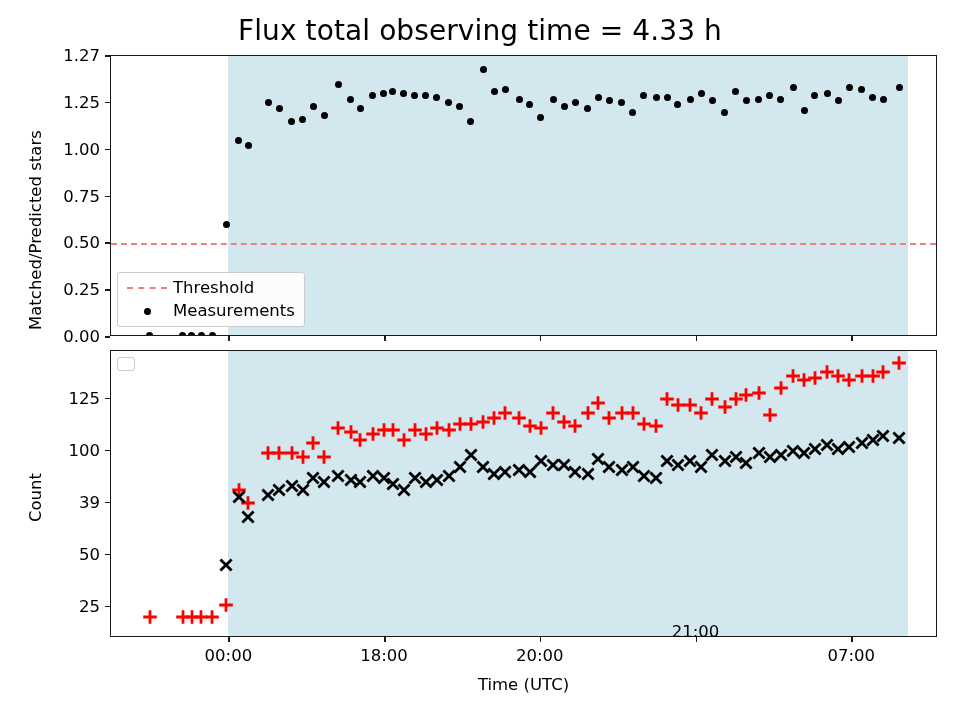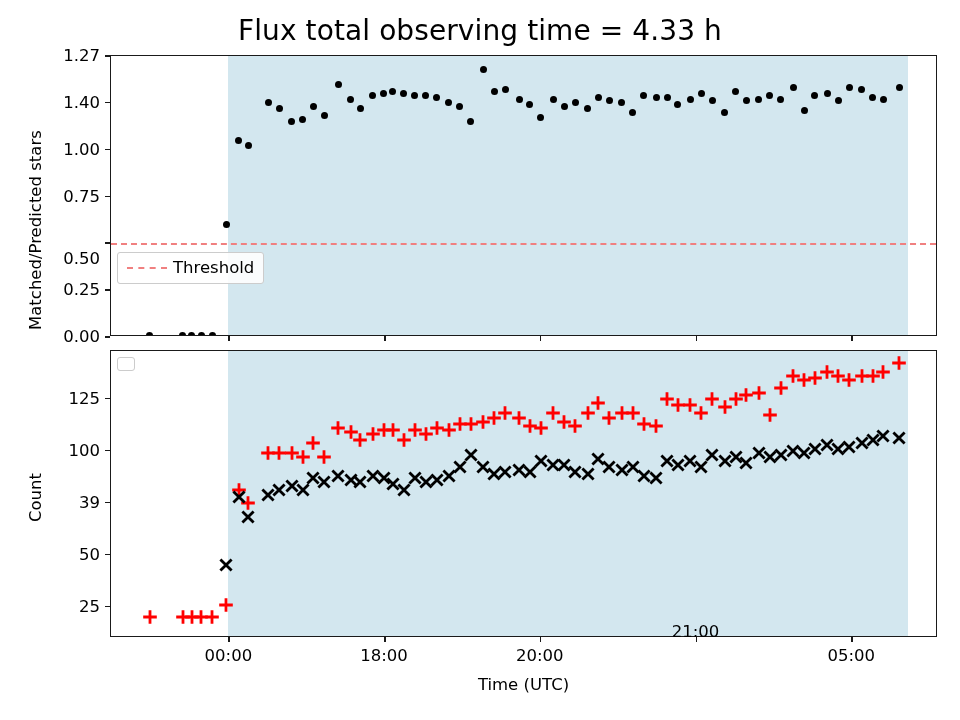--- a/index.html
+++ b/index.html
@@ -139,45 +139,51 @@
       <div class="pt" style="left: 761.588px; top: 41.2133px; background: rgb(0, 0, 0);"></div>
       <div class="pt" style="left: 772.49px; top: 43.0867px; background: rgb(0, 0, 0);"></div>
       <div class="pt" style="left: 788.064px; top: 31.8467px; background: rgb(0, 0, 0);"></div>
     </div>
   <div id="top-yticks">
       <div class="tick-v" style="left: 105px; top: 336px;"></div>
       <div class="ylab" style="left: 0px; width: 100px; top: 336px;">0.00</div>
       <div class="tick-v" style="left: 105px; top: 289.167px;"></div>
       <div class="ylab" style="left: 0px; width: 100px; top: 289.167px;">0.25</div>
       <div class="tick-v" style="left: 105px; top: 242.333px;"></div>
-      <div class="ylab" style="left: 0px; width: 100px; top: 242.333px; margin-top: 16px;">0.50</div>
+      <div class="ylab" style="left: 0px; width: 100px; top: 242.333px;">0.50</div>
       <div class="tick-v" style="left: 105px; top: 195.5px;"></div>
       <div class="ylab" style="left: 0px; width: 100px; top: 195.5px;">0.75</div>
       <div class="tick-v" style="left: 105px; top: 148.667px;"></div>
       <div class="ylab" style="left: 0px; width: 100px; top: 148.667px;">1.00</div>
       <div class="tick-v" style="left: 105px; top: 101.833px;"></div>
-      <div class="ylab" style="left: 0px; width: 100px; top: 101.833px;">1.40</div>
+      <div class="ylab" style="left: 0px; width: 100px; top: 101.833px;">1.25</div>
       <div class="tick-v" style="left: 105px; top: 55px;"></div>
       <div class="ylab" style="left: 0px; width: 100px; top: 55px;">1.27</div>
     </div>
   <div id="top-xticks">
       <div class="tick-h" style="left: 228.365px; top: 336px;"></div>
       <div class="tick-h" style="left: 384.109px; top: 336px;"></div>
       <div class="tick-h" style="left: 539.853px; top: 336px;"></div>
       <div class="tick-h" style="left: 695.597px; top: 336px;"></div>
       <div class="tick-h" style="left: 851.341px; top: 336px;"></div>
     </div>
   <div class="axis-title vert" id="top-ylabel" style="left: 26px; top: 330px;">Matched/Predicted stars</div>
 
-  <div class="legend" id="legend-top" style="left: 117px; top: 252px;">
+  <div class="legend" id="legend-top" style="left: 117px; top: 272px;">
     <div class="legend-row">
       <span class="legend-key">
           <span class="dash"></span>
         </span>
       <span class="legend-label">Threshold</span>
+    </div>
+    <div class="legend-row">
+      <span class="legend-key">
+          <span class="dot"></span>
+        </span>
+      <span class="legend-label">Measurements</span>
     </div>
   </div>
 
   <div class="axes" id="axes-bottom">
       <div class="shade" style="left: 116.808px; width: 680.601px; background: rgb(211, 231, 239);"></div>
       <div class="mk" style="left: 38.936px; top: 266.203px;">
         <svg width="18" height="18" viewBox="0 0 18 18">
           <path d="M9 2.2V15.8M2.2 9H15.8" stroke="#ff0000" stroke-width="2.8"></path>
         </svg>
       </div>
@@ -807,21 +813,21 @@
   <div id="bot-xticks">
       <div class="tick-h" style="left: 228.365px; top: 637px;"></div>
       <div class="xlab" style="left: 228.365px; top: 646px;">00:00</div>
       <div class="tick-h" style="left: 384.109px; top: 637px;"></div>
       <div class="xlab" style="left: 384.109px; top: 646px;">18:00</div>
       <div class="tick-h" style="left: 539.853px; top: 637px;"></div>
       <div class="xlab" style="left: 539.853px; top: 646px;">20:00</div>
       <div class="tick-h" style="left: 695.597px; top: 637px;"></div>
       <div class="xlab" style="left: 695.597px; top: 622px; text-align: right;">21:00</div>
       <div class="tick-h" style="left: 851.341px; top: 637px;"></div>
-      <div class="xlab" style="left: 851.341px; top: 646px;">05:00</div>
+      <div class="xlab" style="left: 851.341px; top: 646px;">07:00</div>
     </div>
   <div class="axis-title vert" id="bot-ylabel" style="left: 26px; top: 521.5px;">Count</div>
   <div class="axis-title" id="x-axis-title" style="left: 523.5px; top: 675px; transform: translateX(-50%);">Time (UTC)</div>
 
   <div class="legend" id="legend-bottom" style="left: 117px; top: 357px;">
   </div>
 
 </div>
 
 </body></html>

